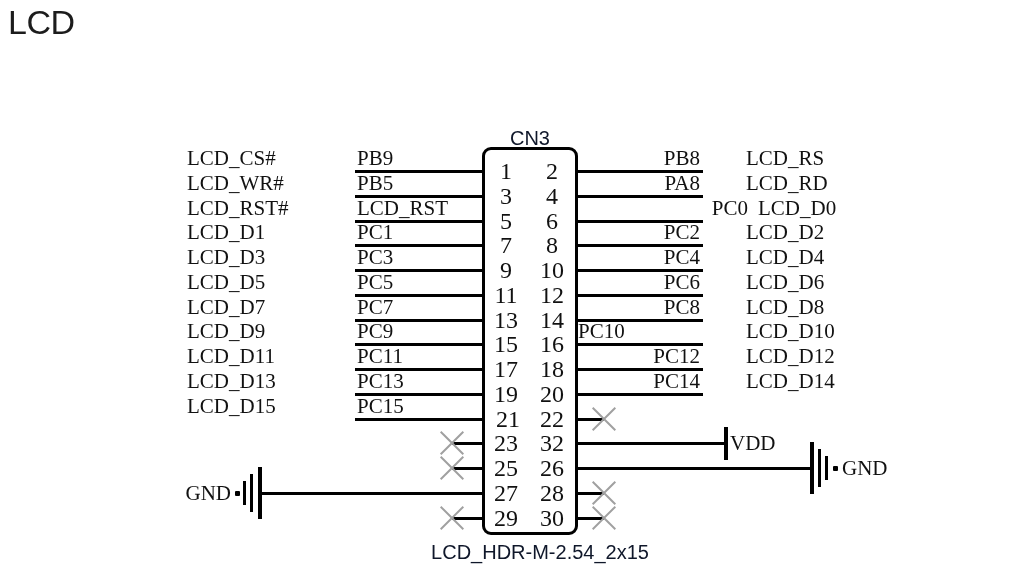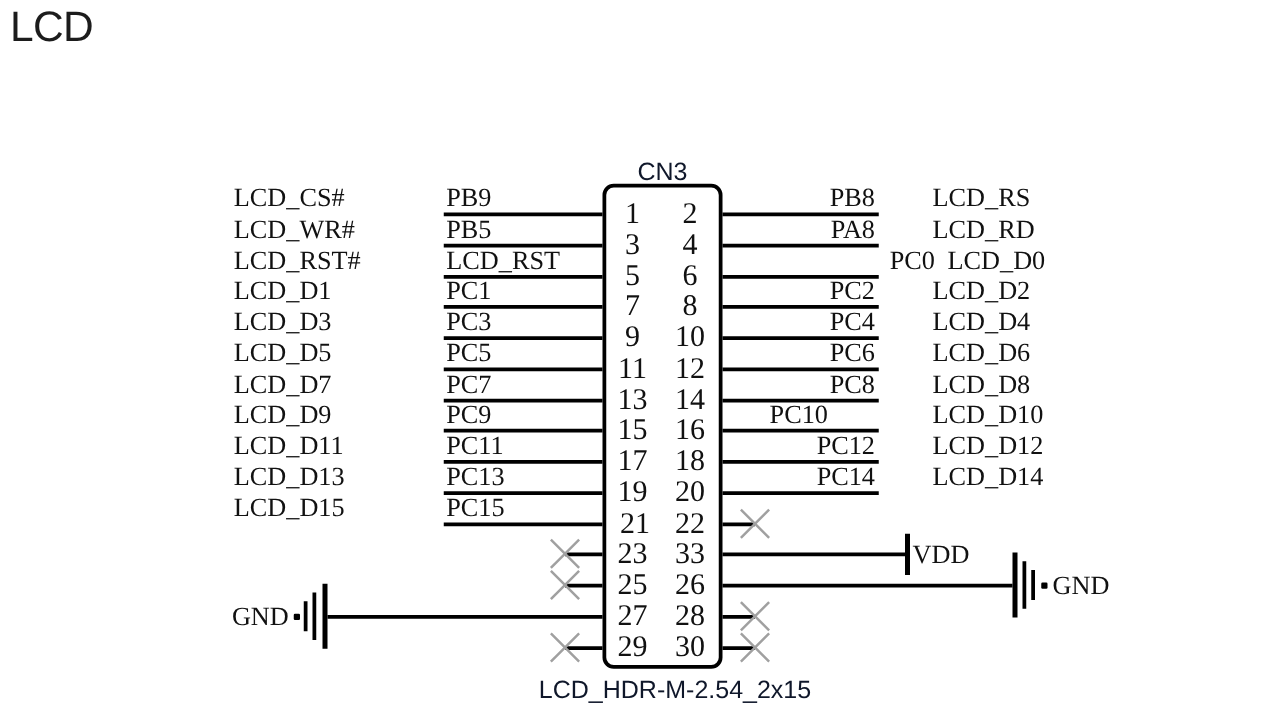--- a/index.html
+++ b/index.html
@@ -106,21 +106,21 @@
       <div class="serif" style="left: 187px; top: 296px;">LCD_D7</div>
       <div class="wire" style="left: 578px; top: 319px; width: 125px; background: rgb(0, 0, 0);"></div>
       <div class="serif" style="left: 578px; width: 122px; text-align: right; top: 296px;">PC8</div>
       <div class="serif" style="left: 746px; top: 296px;">LCD_D8</div>
       <div class="pin-num" style="left: 486px; top: 333px;">15</div>
       <div class="pin-num" style="left: 532px; top: 333px;">16</div>
       <div class="wire" style="left: 355px; top: 343px; width: 127px; background: rgb(0, 0, 0);"></div>
       <div class="serif" style="left: 357px; top: 320px;">PC9</div>
       <div class="serif" style="left: 187px; top: 320px;">LCD_D9</div>
       <div class="wire" style="left: 578px; top: 343px; width: 125px; background: rgb(0, 0, 0);"></div>
-      <div class="serif" style="left: 578px; width: 122px; text-align: center; top: 320px;">PC10</div>
+      <div class="serif" style="left: 578px; width: 122px; text-align: left; top: 320px;">PC10</div>
       <div class="serif" style="left: 746px; top: 320px;">LCD_D10</div>
       <div class="pin-num" style="left: 486px; top: 358px;">17</div>
       <div class="pin-num" style="left: 532px; top: 358px;">18</div>
       <div class="wire" style="left: 355px; top: 368px; width: 127px; background: rgb(0, 0, 0);"></div>
       <div class="serif" style="left: 357px; top: 345px;">PC11</div>
       <div class="serif" style="left: 187px; top: 345px;">LCD_D11</div>
       <div class="wire" style="left: 578px; top: 368px; width: 125px; background: rgb(0, 0, 0);"></div>
       <div class="serif" style="left: 578px; width: 122px; text-align: right; top: 345px;">PC12</div>
       <div class="serif" style="left: 746px; top: 345px;">LCD_D12</div>
       <div class="pin-num" style="left: 486px; top: 383px;">19</div>
@@ -135,21 +135,21 @@
       <div class="pin-num" style="left: 532px; top: 408px;">22</div>
       <div class="wire" style="left: 355px; top: 418px; width: 127px; background: rgb(0, 0, 0);"></div>
       <div class="serif" style="left: 357px; top: 395px;">PC15</div>
       <div class="serif" style="left: 187px; top: 395px;">LCD_D15</div>
       <div class="wire" style="left: 578px; top: 418px; width: 26px; background: rgb(0, 0, 0);"></div>
       <div class="x-mark" style="left: 592px; top: 407px;">
         <div class="x-stroke" style="background: rgb(160, 160, 160); transform: rotate(45deg);"></div>
         <div class="x-stroke" style="background: rgb(160, 160, 160); transform: rotate(-45deg);"></div>
       </div>
       <div class="pin-num" style="left: 486px; top: 432px;">23</div>
-      <div class="pin-num" style="left: 532px; top: 432px;">33</div>
+      <div class="pin-num" style="left: 532px; top: 432px;">32</div>
       <div class="wire" style="left: 452px; top: 442px; width: 30px; background: rgb(0, 0, 0);"></div>
       <div class="x-mark" style="left: 440px; top: 431px;">
         <div class="x-stroke" style="background: rgb(160, 160, 160); transform: rotate(45deg);"></div>
         <div class="x-stroke" style="background: rgb(160, 160, 160); transform: rotate(-45deg);"></div>
       </div>
       <div class="wire" style="left: 578px; top: 442px; width: 146px; background: rgb(0, 0, 0);"></div>
       <div class="vbar" style="left: 724px; top: 427px; width: 3.5px; height: 33px;"></div>
       <div class="serif" style="left: 730px; top: 432px;">VDD</div>
       <div class="pin-num" style="left: 486px; top: 457px;">25</div>
       <div class="pin-num" style="left: 532px; top: 457px;">26</div>

